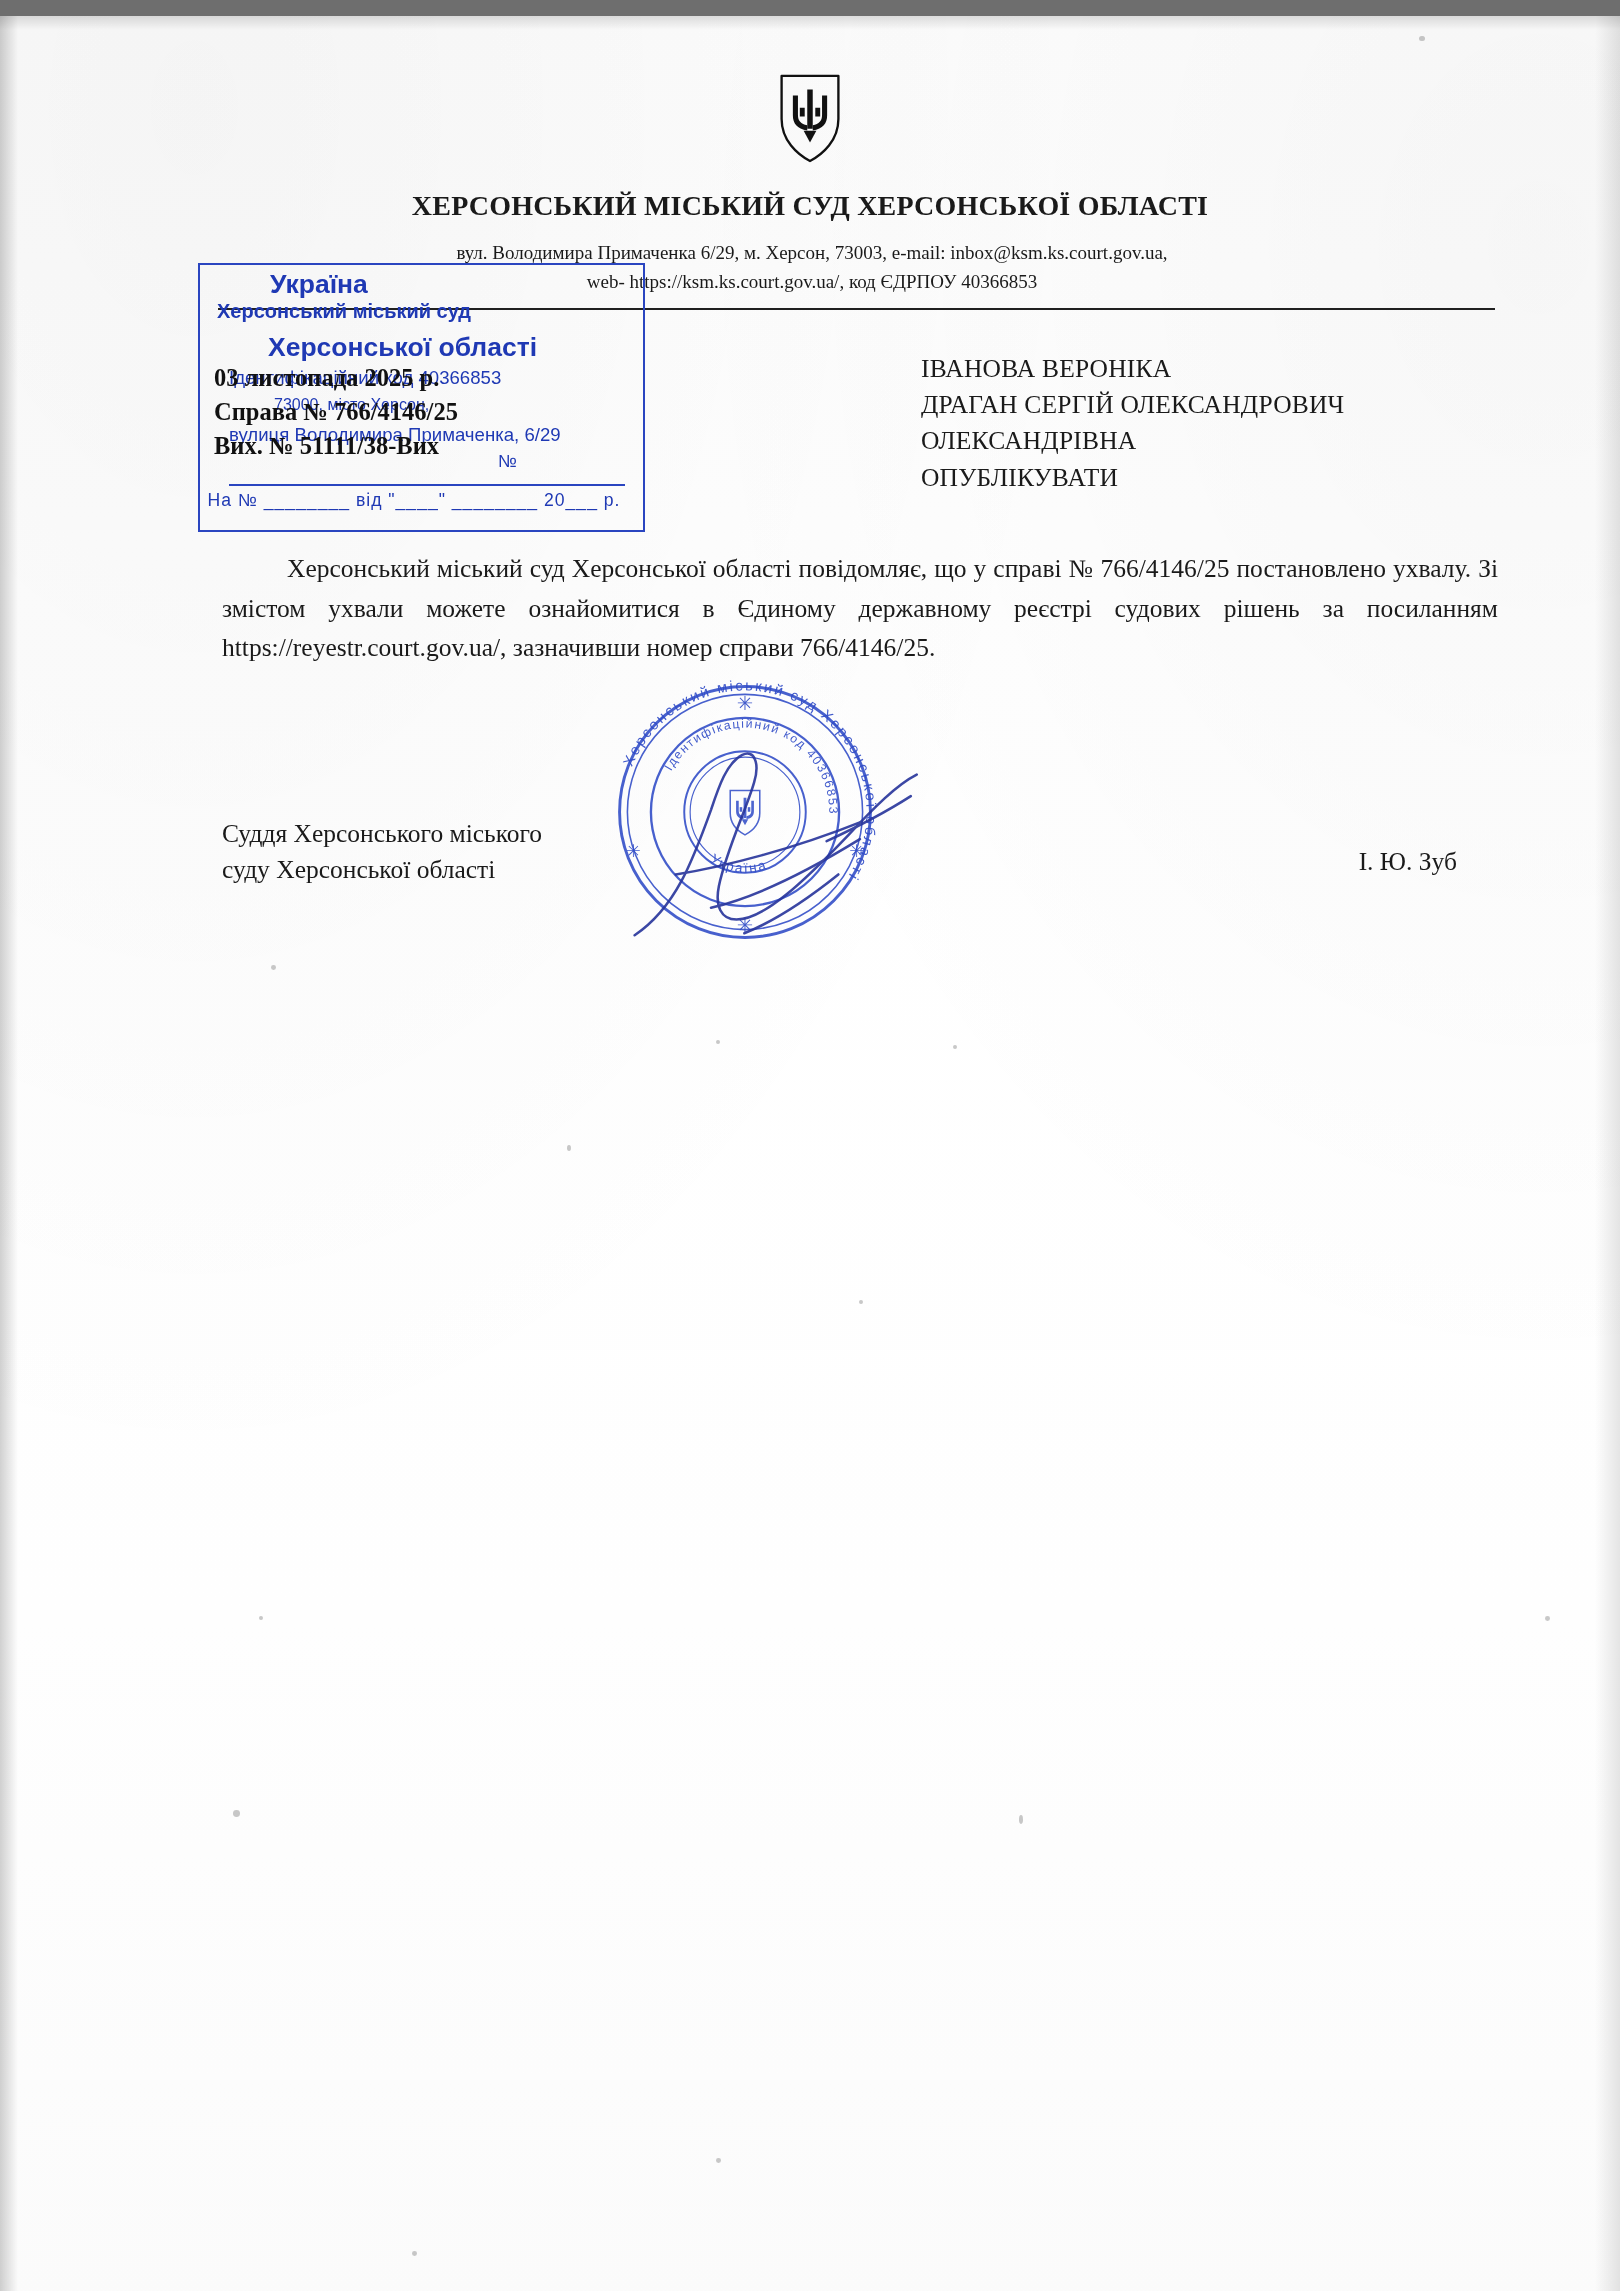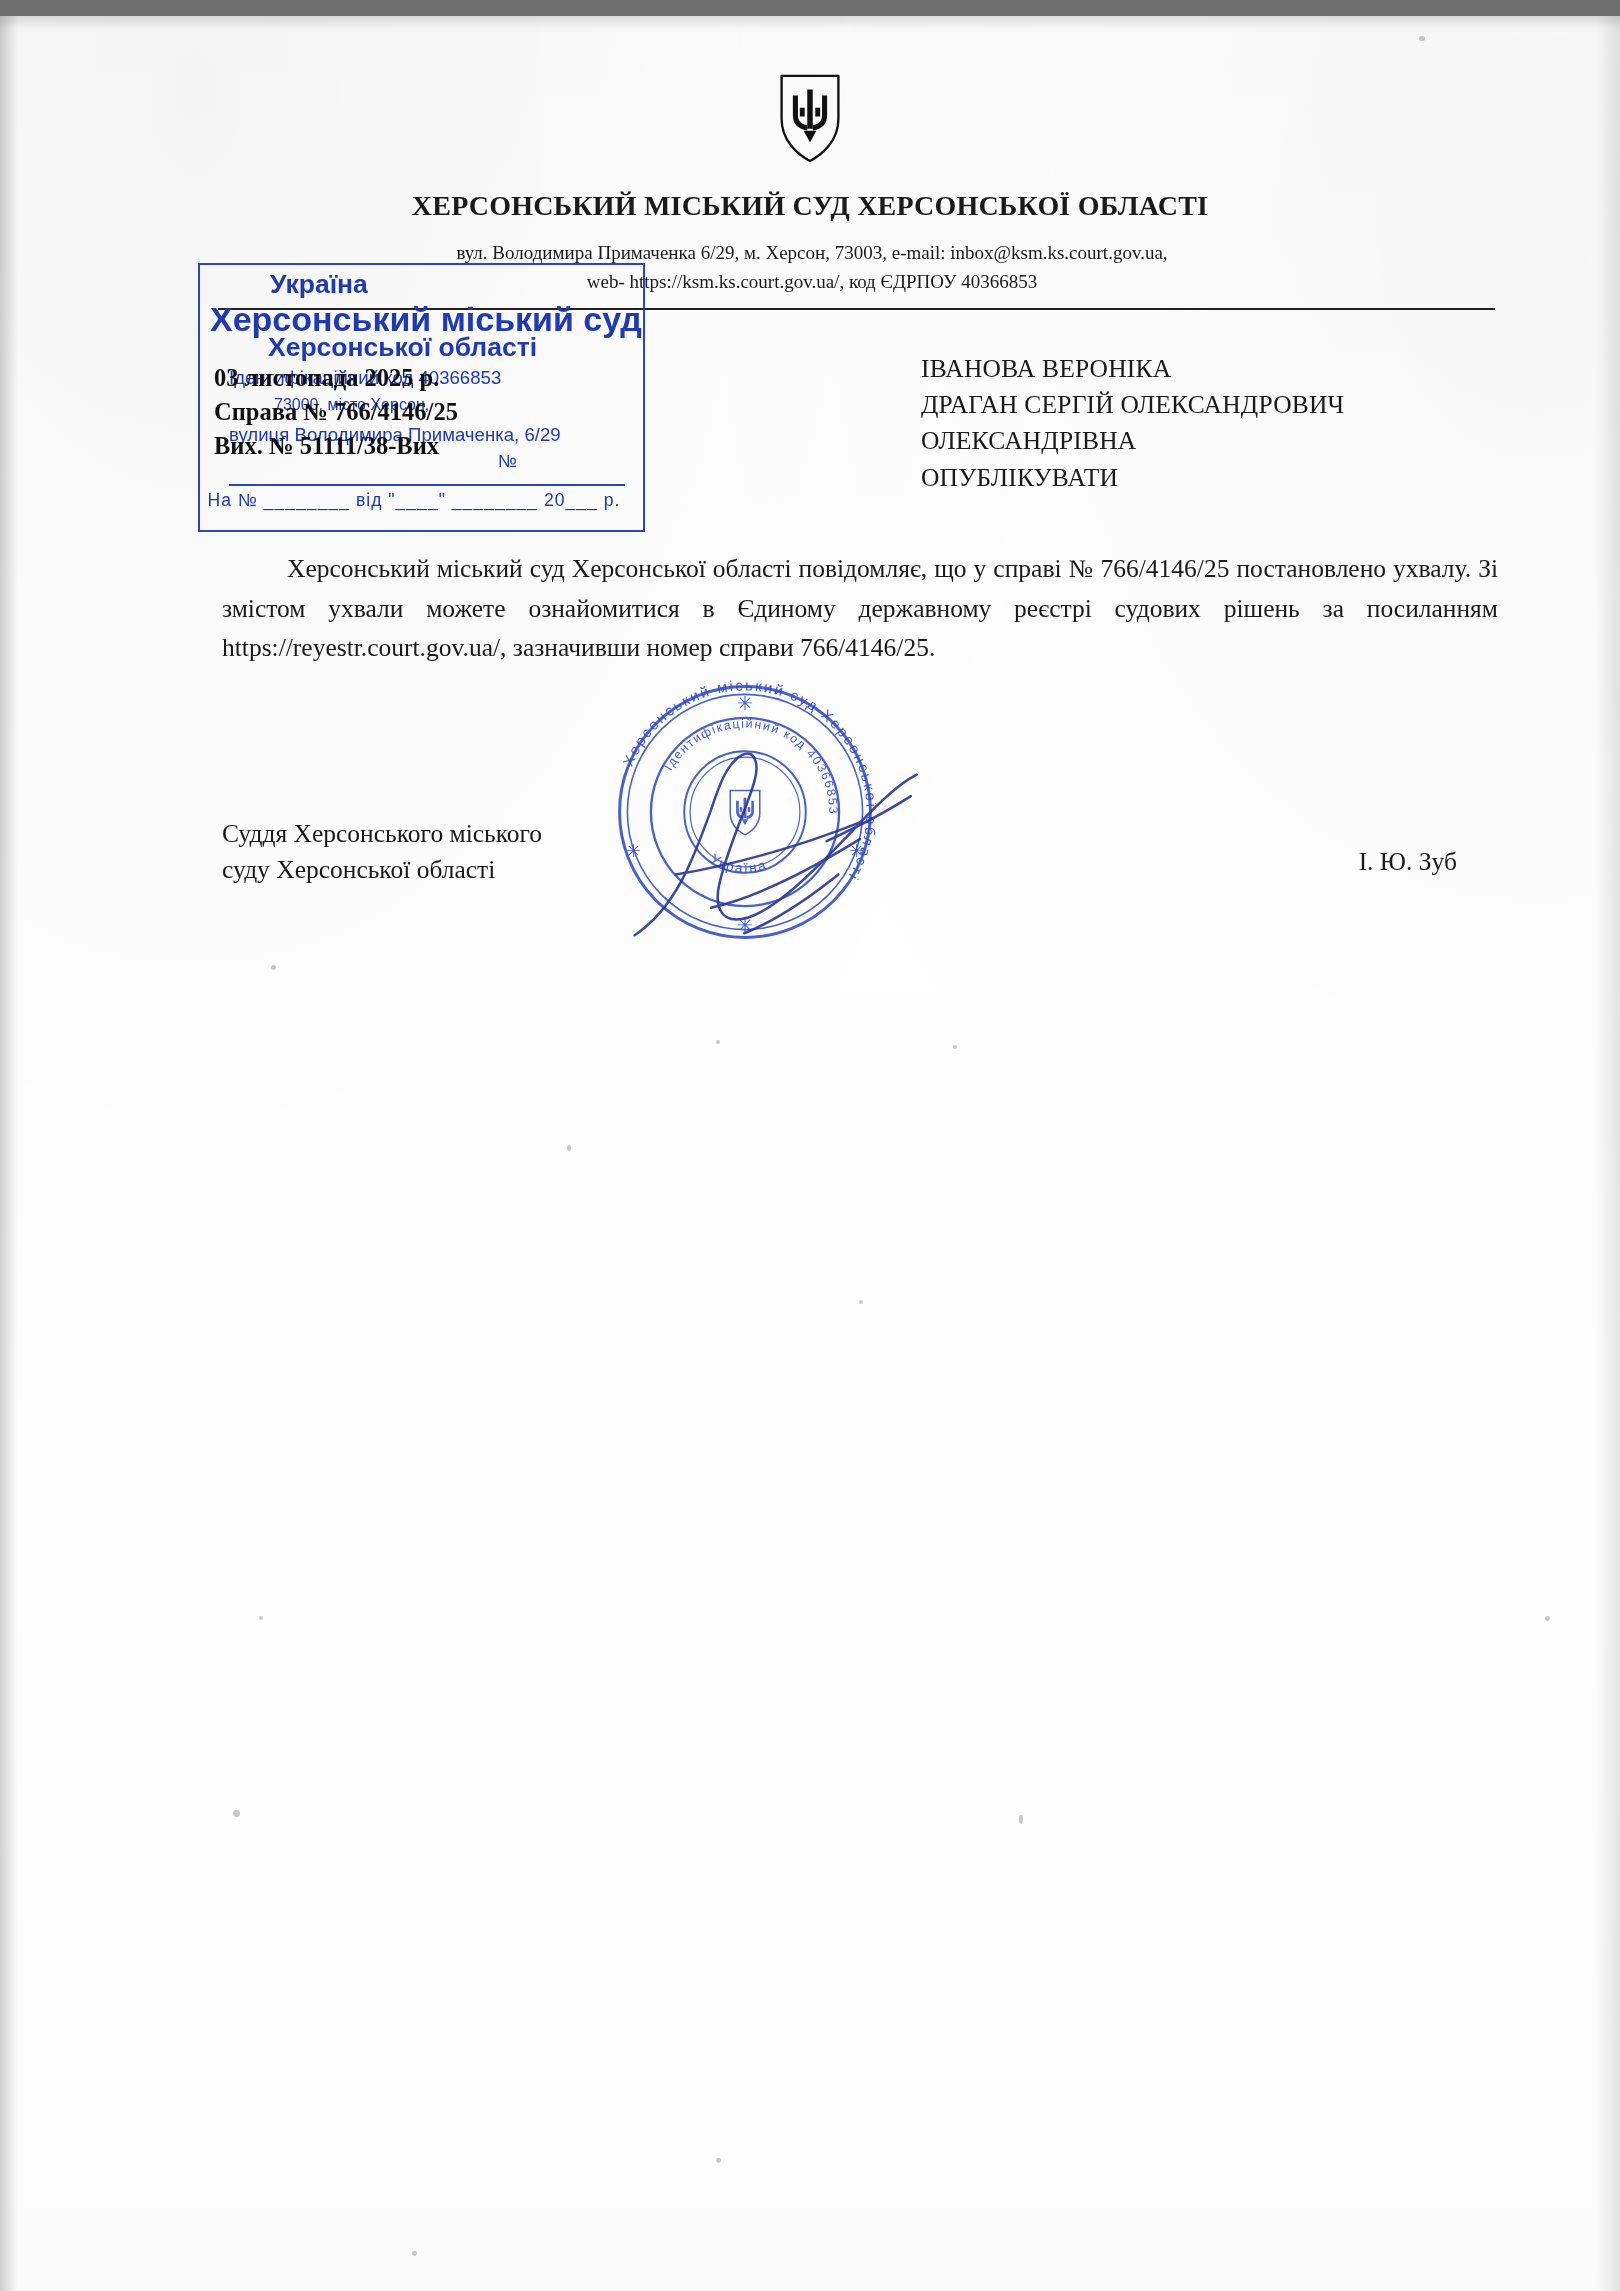--- a/index.html
+++ b/index.html
@@ -105,23 +105,23 @@
   }
   .reg-stamp .line-ukr {
     position: absolute;
     left: 84px;
     top: 9.8px;
     font-size: 26.5px;
     font-weight: bold;
   }
   .reg-stamp .line-court {
     position: absolute;
-    left: 24px;
+    left: 31px;
     top: 41px;
-    font-size: 34px;
+    font-size: 20px;
     font-weight: bold;
     white-space: nowrap;
   }
   .reg-stamp .line-oblast {
     position: absolute;
     left: 82px;
     top: 73px;
     font-size: 26.5px;
     font-weight: bold;
   }

